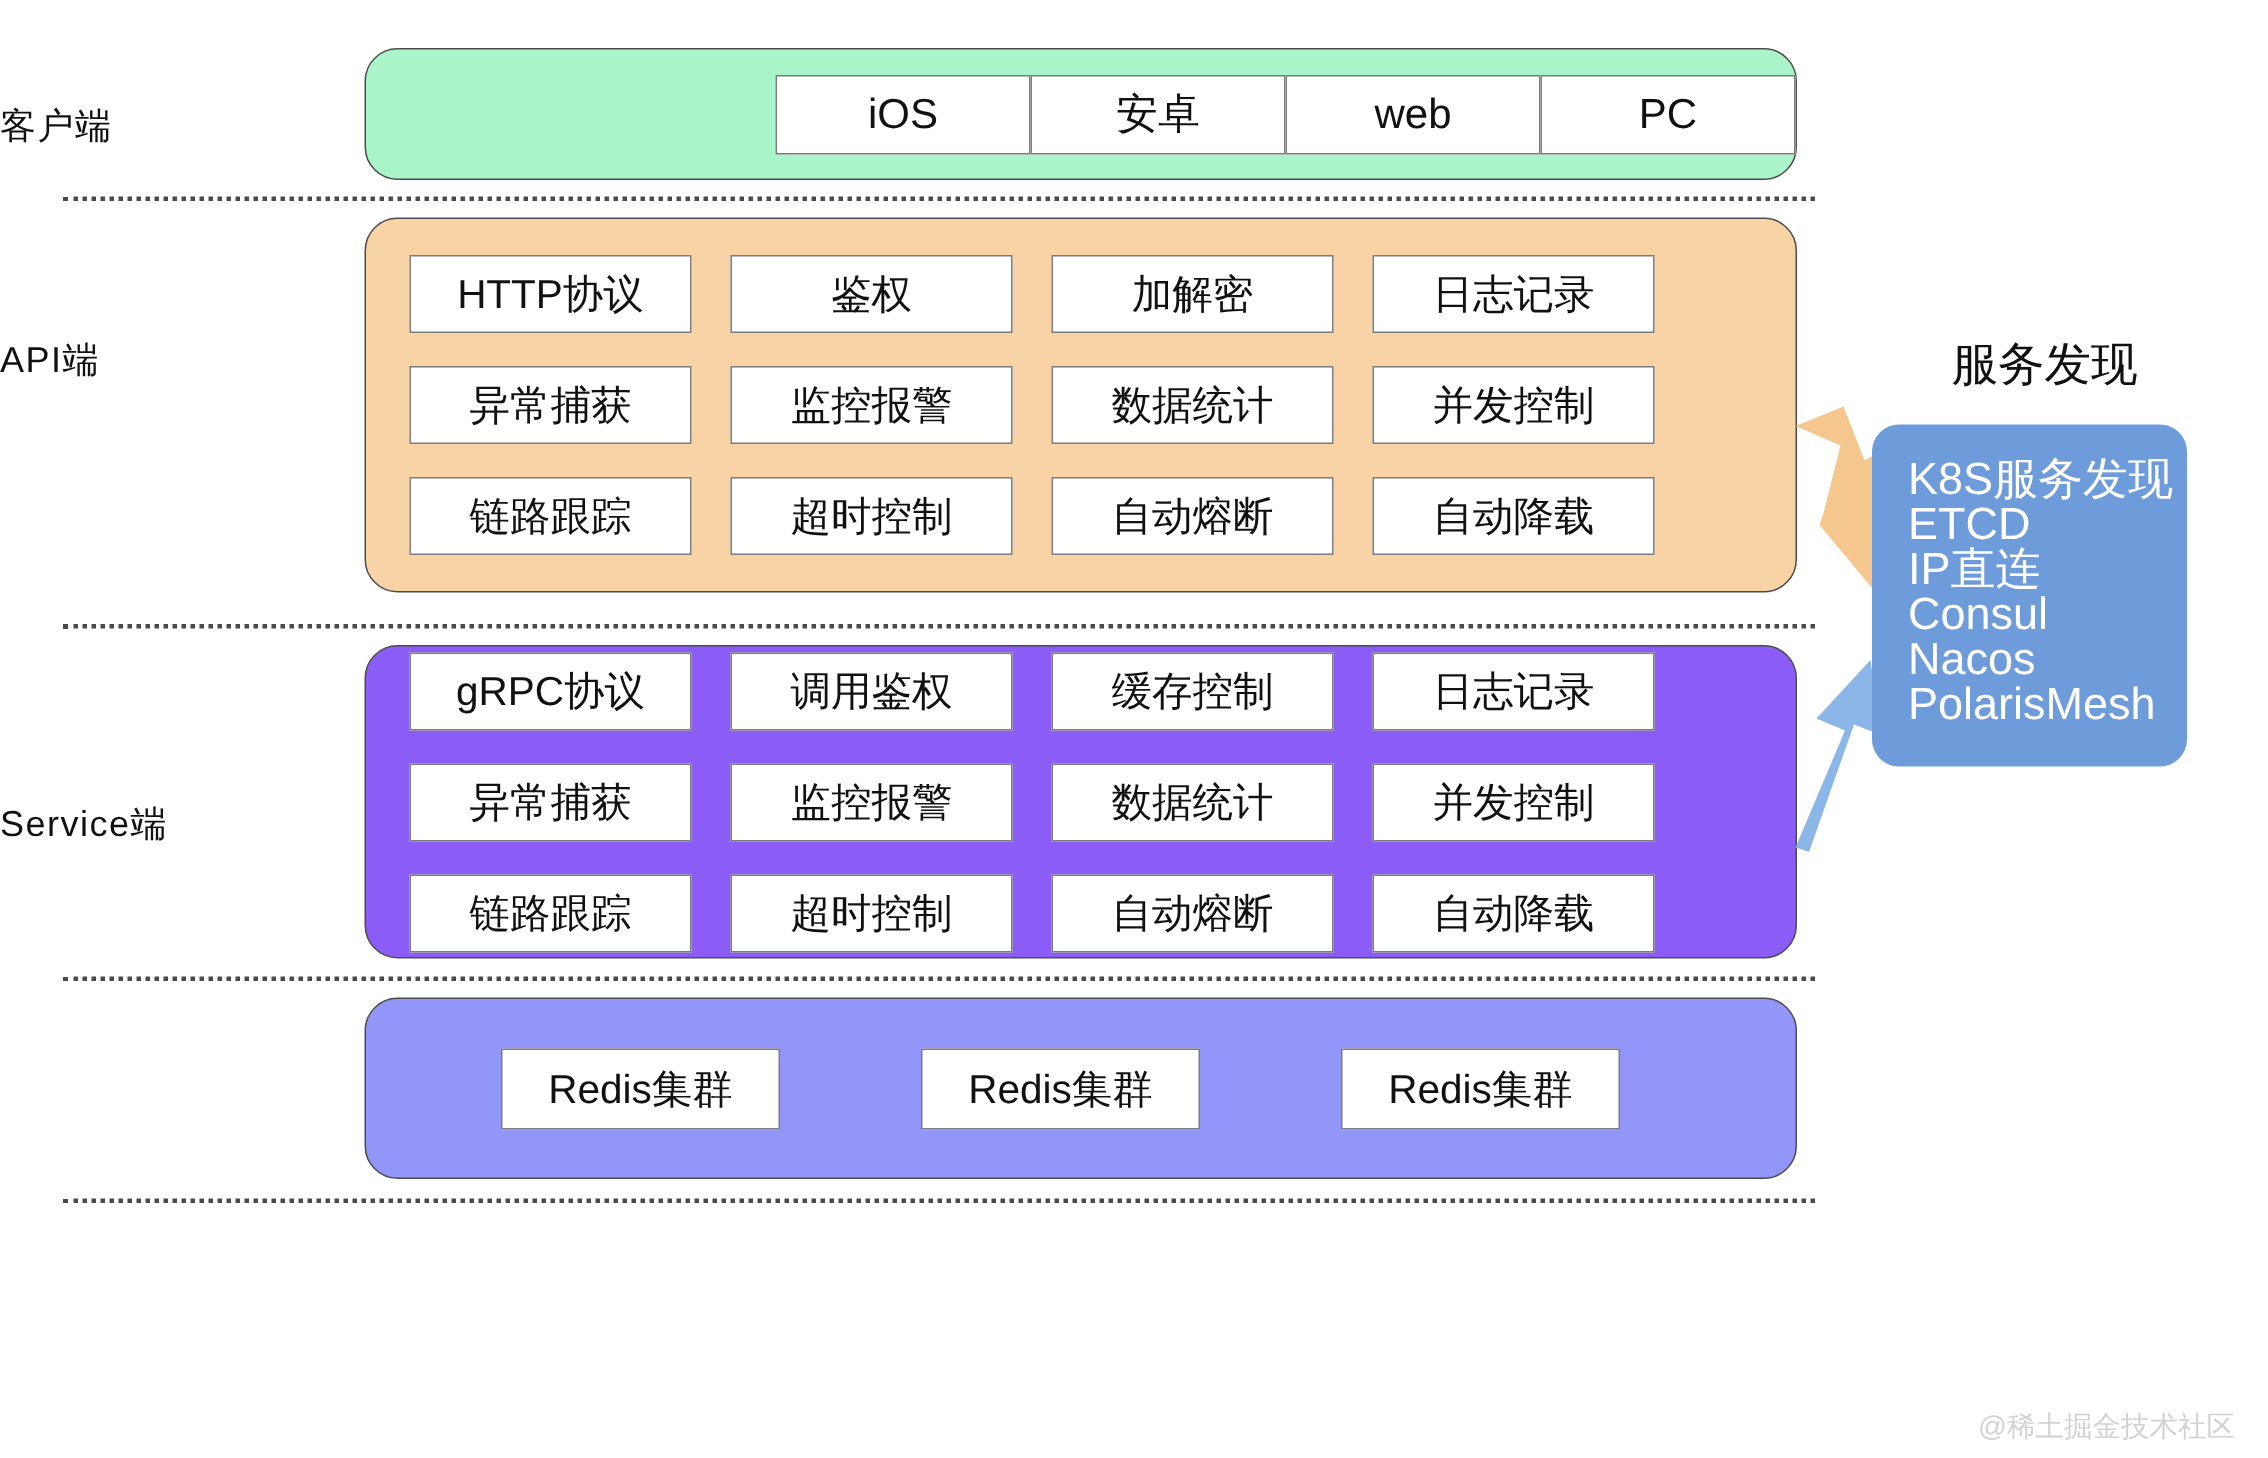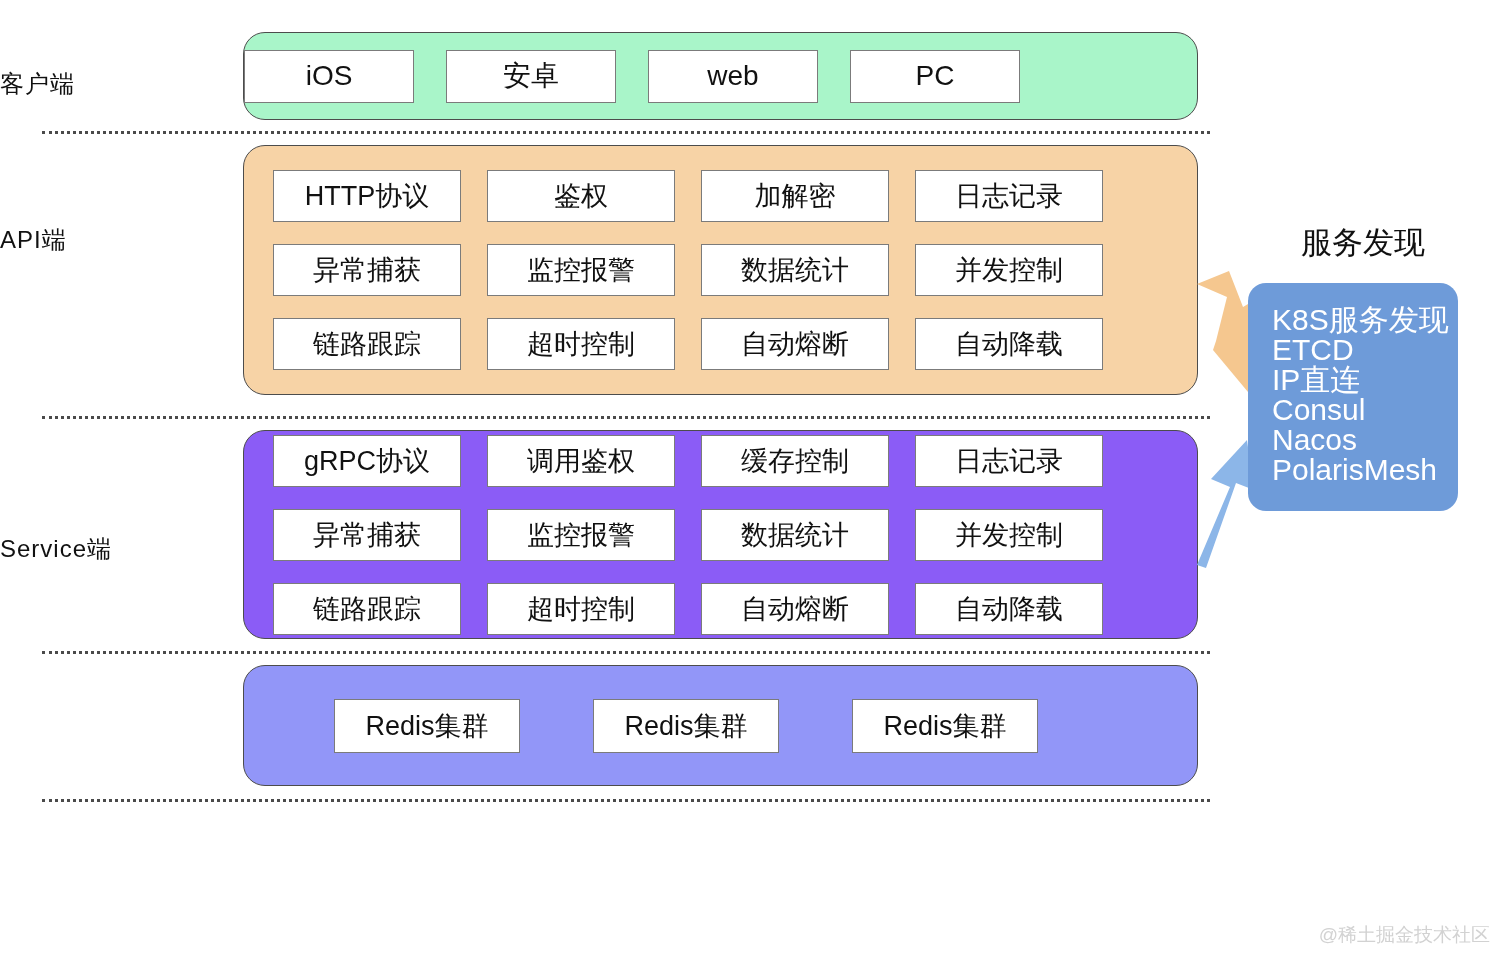--- a/index.html
+++ b/index.html
@@ -70,30 +70,30 @@
     border: 1.6px solid #7b7b7b;
     box-sizing: border-box;
     display: flex;
     align-items: center;
     justify-content: center;
     color: #111111;
     white-space: nowrap;
   }
 
   
-  .layer.client .layer-row { justify-content: flex-start; gap: 32px; }
+  .layer.client .layer-row { justify-content: flex-end; padding-left: 90px; }
   .layer.client .cell { width: 170px; height: 53px; font-size: 28px; }
 
   
   .grid-row { justify-content: flex-start; padding-left: 29px; gap: 26px; }
   .grid-row .cell { width: 188px; height: 52px; font-size: 27px; }
   .grid-row + .grid-row { margin-top: 22px; }
 
   
-  .layer.cache .layer-row { justify-content: flex-start; padding-left: 90px; gap: 73px; }
+  .layer.cache .layer-row { justify-content: flex-start; padding-left: 90px; gap: 94px; }
   .layer.cache .cell { width: 186px; height: 54px; font-size: 27px; }
 
   
   .layer.database .layer-row { justify-content: flex-start; padding-left: 18px; gap: 12px; }
   .layer.database .cell { width: 196px; height: 51px; font-size: 24px; }
 
   
   #sd-title {
     position: absolute;
     left: 1248px;
@@ -129,21 +129,21 @@
     top: 0;
     width: 1512px;
     height: 972px;
     pointer-events: none;
   }
 
   
   #watermark {
     position: absolute;
     right: 22px;
-    bottom: 24px;
+    bottom: 8px;
     color: #d2d2d2;
     font-size: 19px;
     white-space: nowrap;
   }
 </style>
 </head>
 <body>
 
 <div id="diagram">
 

